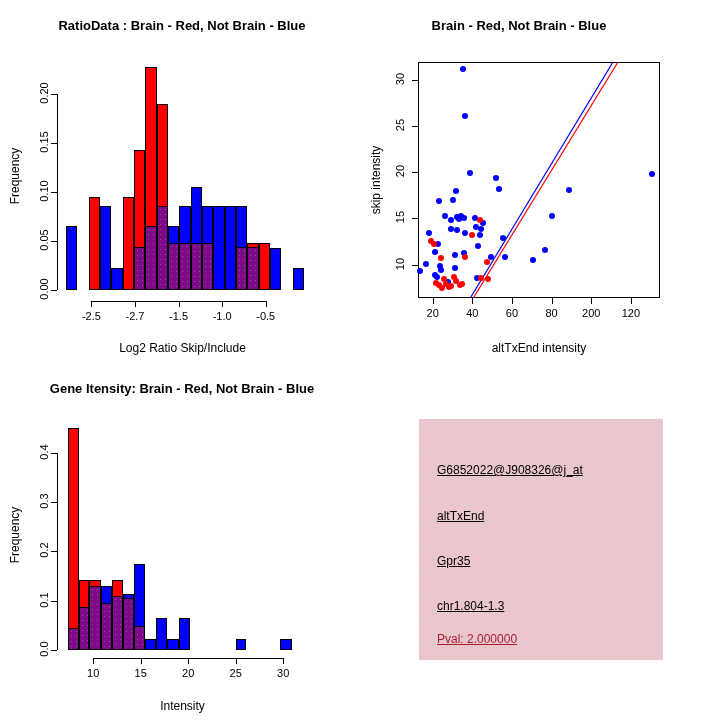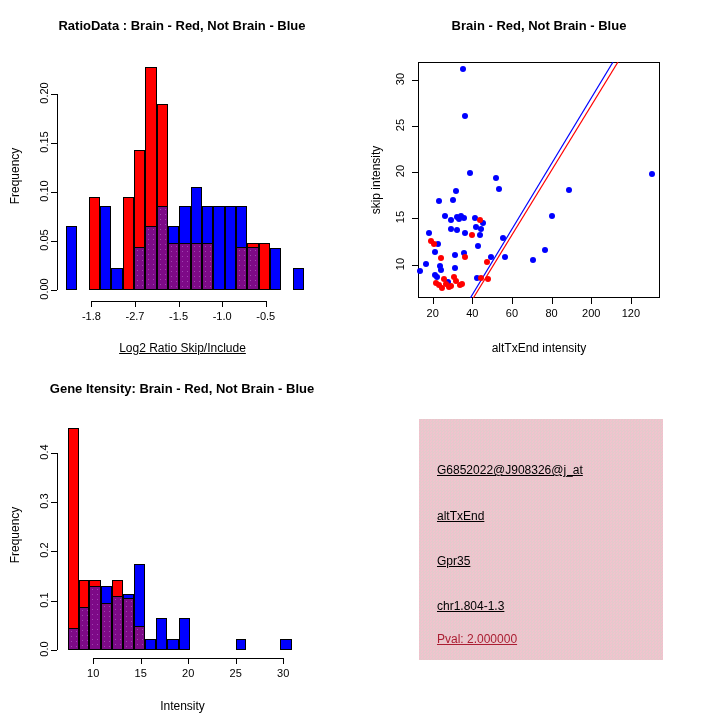--- a/index.html
+++ b/index.html
@@ -2,23 +2,23 @@
 <html><head>
 <meta charset="utf-8">
 <style>
   html,body{margin:0;padding:0;background:#fff;}
   #stage{position:relative;width:720px;height:720px;background:#ffffff;overflow:hidden;
          font-family:"Liberation Sans",sans-serif;color:#000;}
   .title{position:absolute;font:bold 13px "Liberation Sans",sans-serif;text-align:center;white-space:nowrap;}
   .axlab{position:absolute;font:12px "Liberation Sans",sans-serif;text-align:center;white-space:nowrap;}
   .rot{transform:rotate(-90deg);transform-origin:center;}
   #title-ratio{left:32px;top:18px;width:300px;text-align:center;}
-  #xlab-ratio{left:60px;top:341px;width:245px;text-decoration:underline;}
+  #xlab-ratio{left:60px;top:341px;width:245px;}
   #ylab-ratio{left:-84px;top:168px;width:200px;height:16px;}
-  #title-scatter{left:418px;top:18px;width:242px;}
+  #title-scatter{left:398px;top:18px;width:242px;}
   #xlab-scatter{left:418px;top:341px;width:242px;}
   #ylab-scatter{left:277px;top:172px;width:200px;height:16px;}
   #title-gene{left:32px;top:381px;width:300px;}
   #xlab-gene{left:60px;top:699px;width:245px;}
   #ylab-gene{left:-84px;top:527px;width:200px;height:16px;}
   .tick-label{position:absolute;font:11px "Liberation Sans",sans-serif;text-align:center;white-space:nowrap;}
   #infobox{position:absolute;left:419px;top:419px;width:244px;height:241px;
            background-color:#f2c3ce;
            background-image:conic-gradient(rgba(205,212,200,.38) 25%, transparent 0 50%, rgba(205,212,200,.38) 0 75%, transparent 0);
            background-size:3px 3px;}
@@ -66,21 +66,21 @@
       <div style="position: absolute; left: 224.786px; top: 205.845px; width: 11.3345px; height: 84.1545px; background: rgb(0, 0, 255); border: 1px solid rgb(0, 0, 0); box-sizing: border-box;"></div>
       <div style="position: absolute; left: 236.121px; top: 205.845px; width: 11.3345px; height: 84.1545px; background: rgb(0, 0, 255); border: 1px solid rgb(0, 0, 0); box-sizing: border-box;"></div>
       <div style="position: absolute; left: 236.121px; top: 246.944px; width: 11.3345px; height: 43.0558px; background: radial-gradient(rgba(190, 120, 210, 0.55) 14%, transparent 15%) 0% 0% / 5px 5px rgb(125, 10, 135); border: 1px solid rgb(0, 0, 0); box-sizing: border-box;"></div>
       <div style="position: absolute; left: 247.456px; top: 243.03px; width: 11.3345px; height: 46.97px; background: rgb(255, 0, 0); border: 1px solid rgb(0, 0, 0); box-sizing: border-box;"></div>
       <div style="position: absolute; left: 247.456px; top: 246.944px; width: 11.3345px; height: 43.0558px; background: radial-gradient(rgba(190, 120, 210, 0.55) 14%, transparent 15%) 0% 0% / 5px 5px rgb(125, 10, 135); border: 1px solid rgb(0, 0, 0); box-sizing: border-box;"></div>
       <div style="position: absolute; left: 258.79px; top: 243.03px; width: 11.3345px; height: 46.97px; background: rgb(255, 0, 0); border: 1px solid rgb(0, 0, 0); box-sizing: border-box;"></div>
       <div style="position: absolute; left: 270.125px; top: 247.923px; width: 11.3345px; height: 42.0773px; background: rgb(0, 0, 255); border: 1px solid rgb(0, 0, 0); box-sizing: border-box;"></div>
       <div style="position: absolute; left: 292.794px; top: 268.472px; width: 11.3345px; height: 21.5279px; background: rgb(0, 0, 255); border: 1px solid rgb(0, 0, 0); box-sizing: border-box;"></div>
       <div style="position: absolute; left: 91.3879px; top: 301px; width: 174.377px; height: 1px; background: rgb(0, 0, 0);"></div>
       <div style="position: absolute; left: 91.3879px; top: 301px; width: 1px; height: 6px; background: rgb(0, 0, 0);"></div>
-      <div class="tick-label" style="position: absolute; left: 69.3879px; top: 310px; width: 44px;">-1.8</div>
+      <div class="tick-label" style="position: absolute; left: 69.3879px; top: 310px; width: 44px;">-2.5</div>
       <div style="position: absolute; left: 134.982px; top: 301px; width: 1px; height: 6px; background: rgb(0, 0, 0);"></div>
       <div class="tick-label" style="position: absolute; left: 112.982px; top: 310px; width: 44px;">-2.7</div>
       <div style="position: absolute; left: 178.577px; top: 301px; width: 1px; height: 6px; background: rgb(0, 0, 0);"></div>
       <div class="tick-label" style="position: absolute; left: 156.577px; top: 310px; width: 44px;">-1.5</div>
       <div style="position: absolute; left: 222.171px; top: 301px; width: 1px; height: 6px; background: rgb(0, 0, 0);"></div>
       <div class="tick-label" style="position: absolute; left: 200.171px; top: 310px; width: 44px;">-1.0</div>
       <div style="position: absolute; left: 265.765px; top: 301px; width: 1px; height: 6px; background: rgb(0, 0, 0);"></div>
       <div class="tick-label" style="position: absolute; left: 243.765px; top: 310px; width: 44px;">-0.5</div>
       <div style="position: absolute; left: 57px; top: 94.2918px; width: 1px; height: 195.708px; background: rgb(0, 0, 0);"></div>
       <div style="position: absolute; left: 51px; top: 290px; width: 6px; height: 1px; background: rgb(0, 0, 0);"></div>

